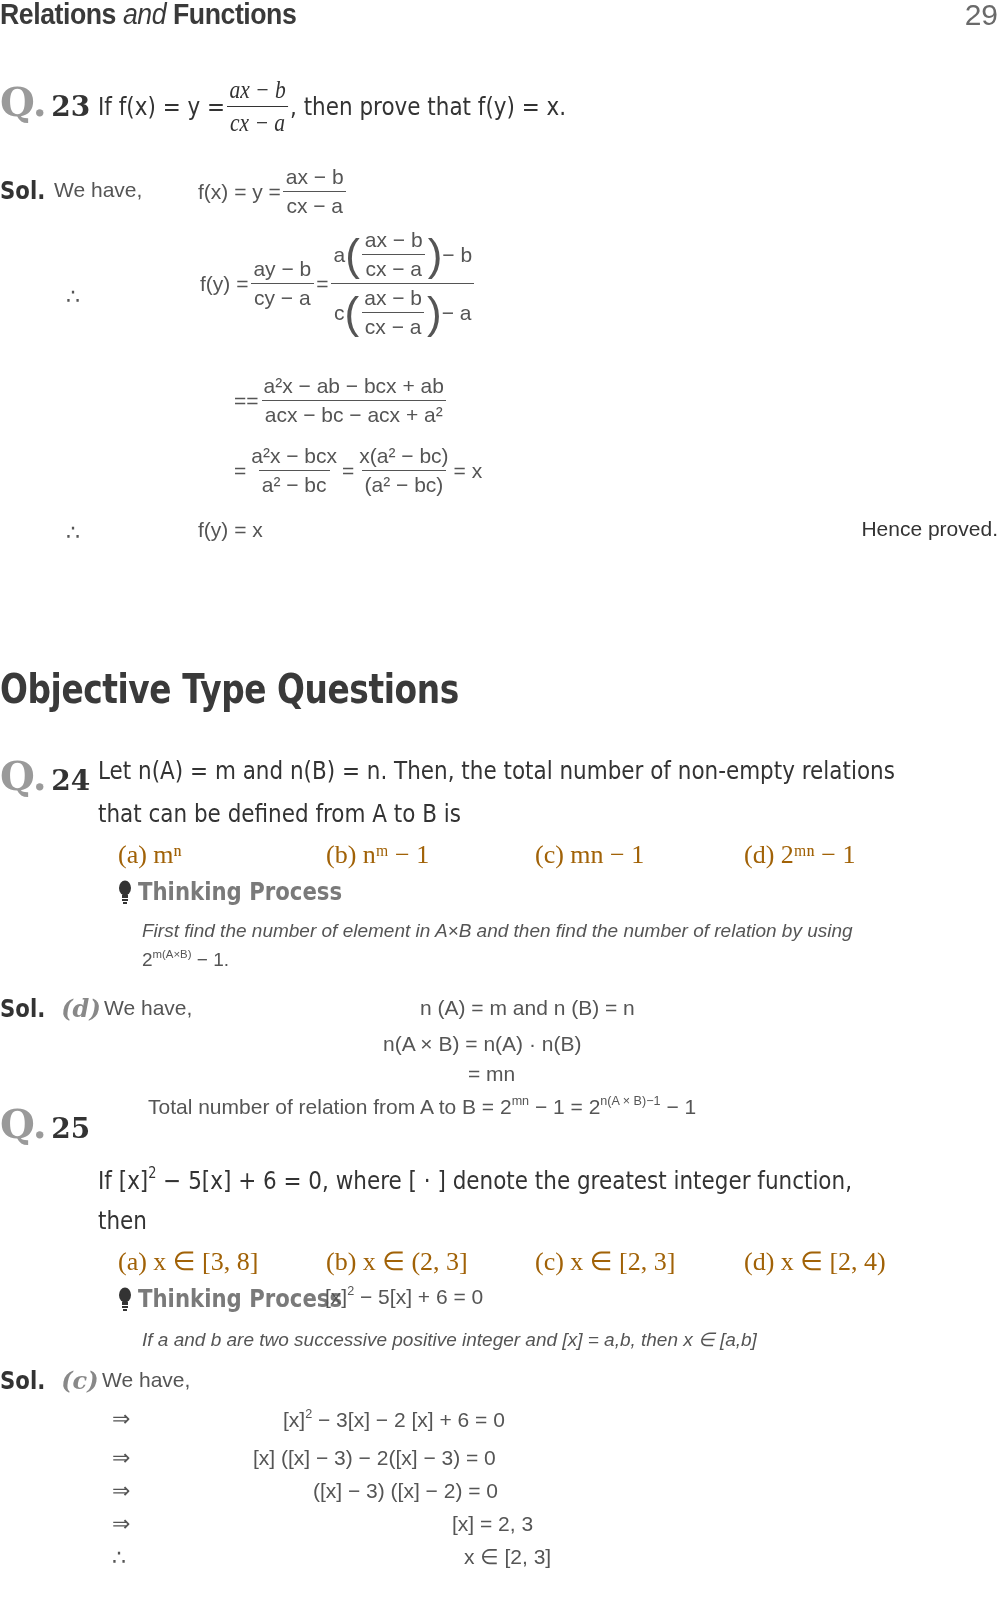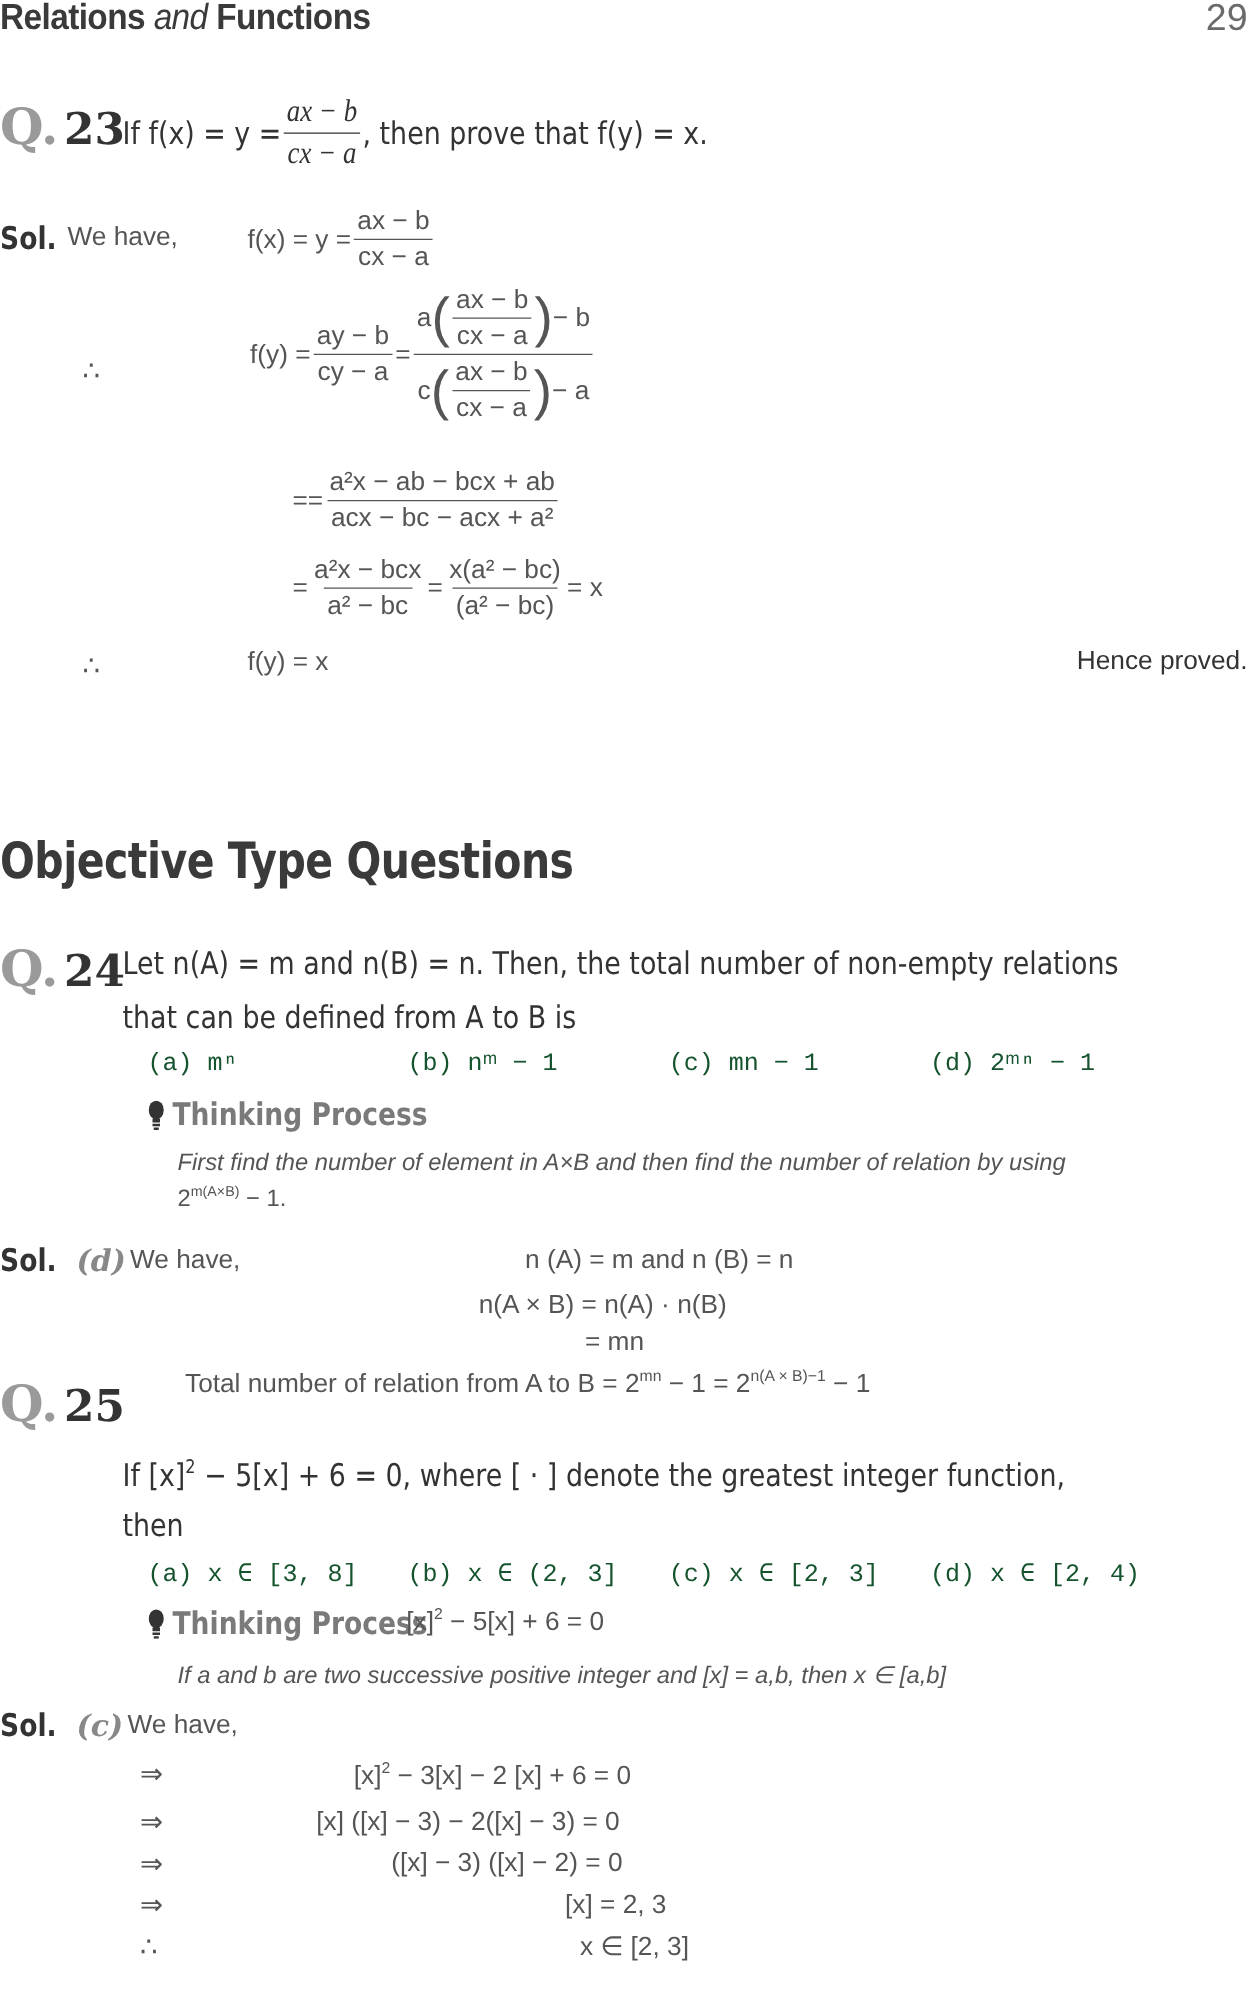--- a/index.html
+++ b/index.html
@@ -3,30 +3,30 @@
 <meta charset="utf-8">
 <style>
   * { box-sizing: border-box; margin: 0; padding: 0; }
   html, body { width: 998px; height: 1601px; background: #ffffff; overflow: hidden; }
   body { position: relative; color: #2b2b2b; font-family: "Liberation Sans", sans-serif; }
   .abs { position: absolute; white-space: nowrap; }
   .hdr-title { left: 0; top: -2px; font-family: "Liberation Sans", sans-serif; font-size: 29px; font-weight: bold; color: #3a3a3a; letter-spacing: -0.5px; transform: scaleX(0.92); transform-origin: left; }
   .hdr-title .it { font-style: italic; font-weight: normal; }
   .page-num { right: 0; top: -2px; font-size: 30px; color: #6a6a6a; font-weight: 300; }
   .qmark { font-family: "DejaVu Serif", serif; font-size: 40px; font-weight: bold; color: #9a9a9a; }
-  .qnum { font-family: "DejaVu Serif", serif; font-size: 35px; font-weight: bold; color: #333; }
+  .qnum { font-family: "DejaVu Serif", serif; font-size: 28px; font-weight: bold; color: #333; }
   .qtext { font-family: "DejaVu Sans", sans-serif; font-size: 25px; color: #333; transform: scaleX(0.86); transform-origin: left; }
   .sol { font-family: "DejaVu Sans", sans-serif; font-size: 25px; font-weight: bold; color: #333; transform: scaleX(0.85); transform-origin: left; }
   .sol-ans { font-family: "DejaVu Serif", serif; font-style: italic; font-weight: bold; color: #888; font-size: 24px; }
   .math { font-family: "Liberation Sans", sans-serif; font-size: 21px; color: #555; font-weight: 300; }
   .frac { display: inline-flex; flex-direction: column; align-items: center; vertical-align: middle; margin: 0 2px; }
   .frac .num { padding: 0 3px 2px; }
   .frac .den { border-top: 1.5px solid #555; padding: 2px 3px 0; }
   .section-title { left: 0; top: 666px; font-family: "DejaVu Sans", sans-serif; font-weight: bold; font-size: 40px; color: #3a3a3a; transform: scaleX(0.82); transform-origin: left; letter-spacing: -0.5px; }
-  .opt { font-family: Liberation Mono, monospace; font-size: 20px; color: #14532d; }
+  .opt { font-family: Liberation Serif, serif; font-size: 26px; color: #a16207; }
   .tp-title { font-family: "DejaVu Sans", sans-serif; font-weight: bold; font-size: 25px; color: #7a7a7a; transform: scaleX(0.85); transform-origin: left; }
   .tp-text { font-family: "Liberation Sans", sans-serif; font-style: italic; font-size: 19px; color: #555; }
   .bulb { display: inline-block; width: 14px; height: 24px; vertical-align: -3px; margin-right: 6px; }
   sup { font-size: 0.6em; vertical-align: 0.7em; }
   .paren { font-size: 44px; font-weight: 200; color: #555; vertical-align: middle; line-height: 1; }
   .hence { right: 0; top: 517px; font-family: "Liberation Sans", sans-serif; font-size: 21px; color: #333; }
   .there { font-size: 22px; color: #555; }
 </style>
 </head>
 <body>

